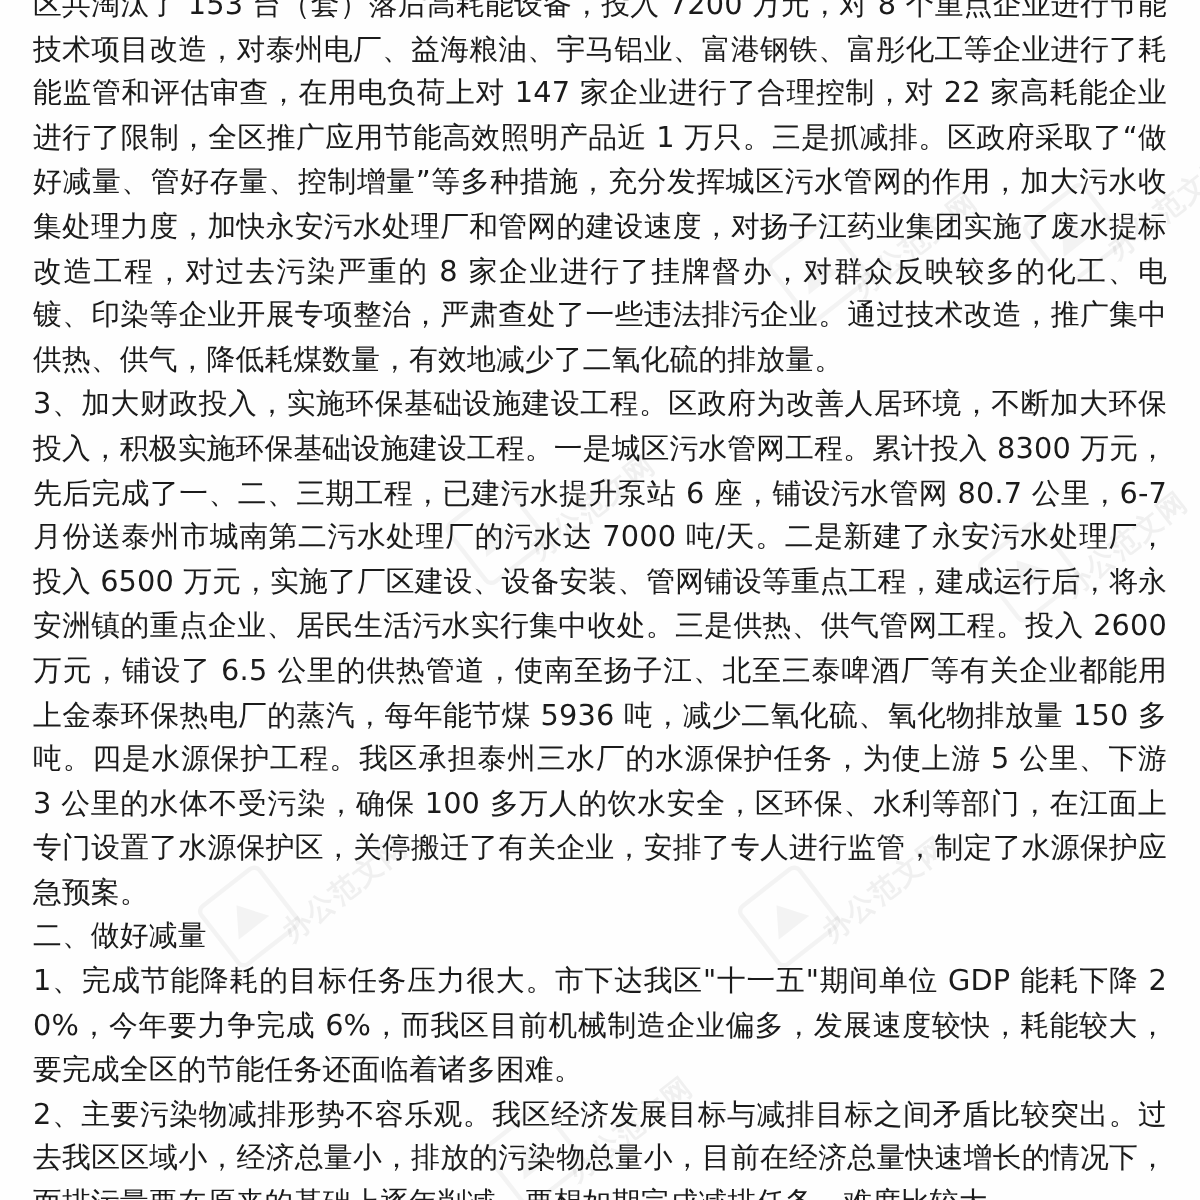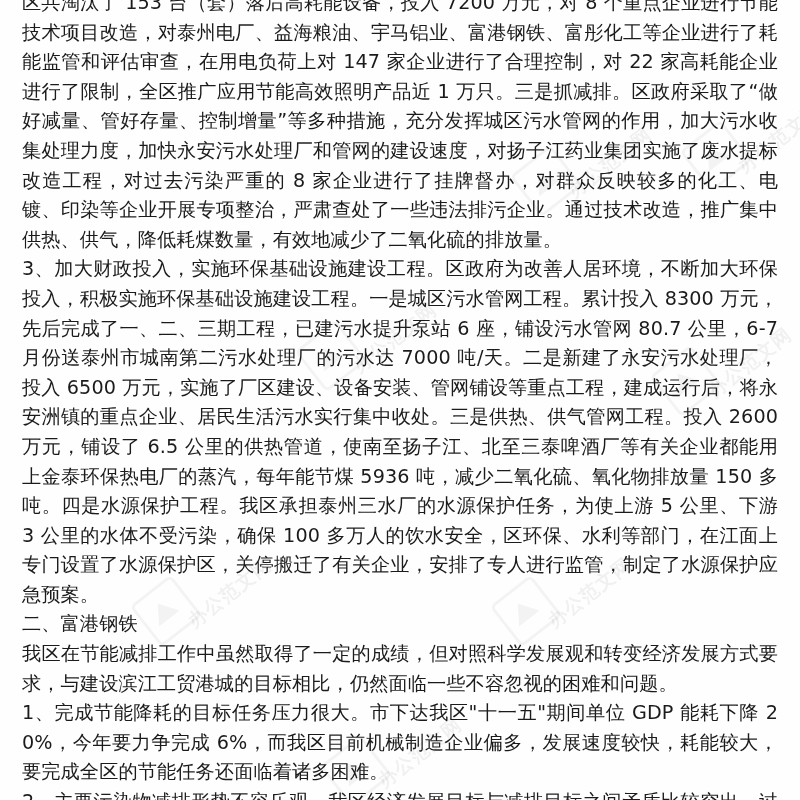--- a/index.html
+++ b/index.html
@@ -113,19 +113,18 @@
     <div class="wm-mark" style="left:690px; top:130px;"></div>
     <div class="wm" style="left:730px; top:125px;">办公范文网</div>
 
     <div class="wm-mark" style="left:330px; top:745px;"></div>
     <div class="wm" style="left:370px; top:740px;">办公范文网</div>
   </div>
 
   <div id="doc-body">
     <p class="para clipped-top">区共淘汰了 153 台（套）落后高耗能设备，投入 7200 万元，对 8 个重点企业进行节能技术项目改造，对泰州电厂、益海粮油、宇马铝业、富港钢铁、富彤化工等企业进行了耗能监管和评估审查，在用电负荷上对 147 家企业进行了合理控制，对 22 家高耗能企业进行了限制，全区推广应用节能高效照明产品近 1 万只。三是抓减排。区政府采取了“做好减量、管好存量、控制增量”等多种措施，充分发挥城区污水管网的作用，加大污水收集处理力度，加快永安污水处理厂和管网的建设速度，对扬子江药业集团实施了废水提标改造工程，对过去污染严重的 8 家企业进行了挂牌督办，对群众反映较多的化工、电镀、印染等企业开展专项整治，严肃查处了一些违法排污企业。通过技术改造，推广集中供热、供气，降低耗煤数量，有效地减少了二氧化硫的排放量。</p>
     <p class="para">3、加大财政投入，实施环保基础设施建设工程。区政府为改善人居环境，不断加大环保投入，积极实施环保基础设施建设工程。一是城区污水管网工程。累计投入 8300 万元，先后完成了一、二、三期工程，已建污水提升泵站 6 座，铺设污水管网 80.7 公里，6-7 月份送泰州市城南第二污水处理厂的污水达 7000 吨/天。二是新建了永安污水处理厂，投入 6500 万元，实施了厂区建设、设备安装、管网铺设等重点工程，建成运行后，将永安洲镇的重点企业、居民生活污水实行集中收处。三是供热、供气管网工程。投入 2600 万元，铺设了 6.5 公里的供热管道，使南至扬子江、北至三泰啤酒厂等有关企业都能用上金泰环保热电厂的蒸汽，每年能节煤 5936 吨，减少二氧化硫、氧化物排放量 150 多吨。四是水源保护工程。我区承担泰州三水厂的水源保护任务，为使上游 5 公里、下游 3 公里的水体不受污染，确保 100 多万人的饮水安全，区环保、水利等部门，在江面上专门设置了水源保护区，关停搬迁了有关企业，安排了专人进行监管，制定了水源保护应急预案。</p>
-    <p class="para heading">二、富港钢铁</p>
-    <p class="para">我区在节能减排工作中虽然取得了一定的成绩，但对照科学发展观和转变经济发展方式要求，与建设滨江工贸港城的目标相比，仍然面临一些不容忽视的困难和问题。</p>
+    <p class="para heading">二、做好减量</p>
     <p class="para">1、完成节能降耗的目标任务压力很大。市下达我区"十一五"期间单位 GDP 能耗下降 20%，今年要力争完成 6%，而我区目前机械制造企业偏多，发展速度较快，耗能较大，要完成全区的节能任务还面临着诸多困难。</p>
     <p class="para clipped-bottom">2、主要污染物减排形势不容乐观。我区经济发展目标与减排目标之间矛盾比较突出。过去我区区域小，经济总量小，排放的污染物总量小，目前在经济总量快速增长的情况下，而排污量要在原来的基础上逐年削减，要想如期完成减排任务，难度比较大。</p>
   </div>
 
 </div>
 
 </body></html>

